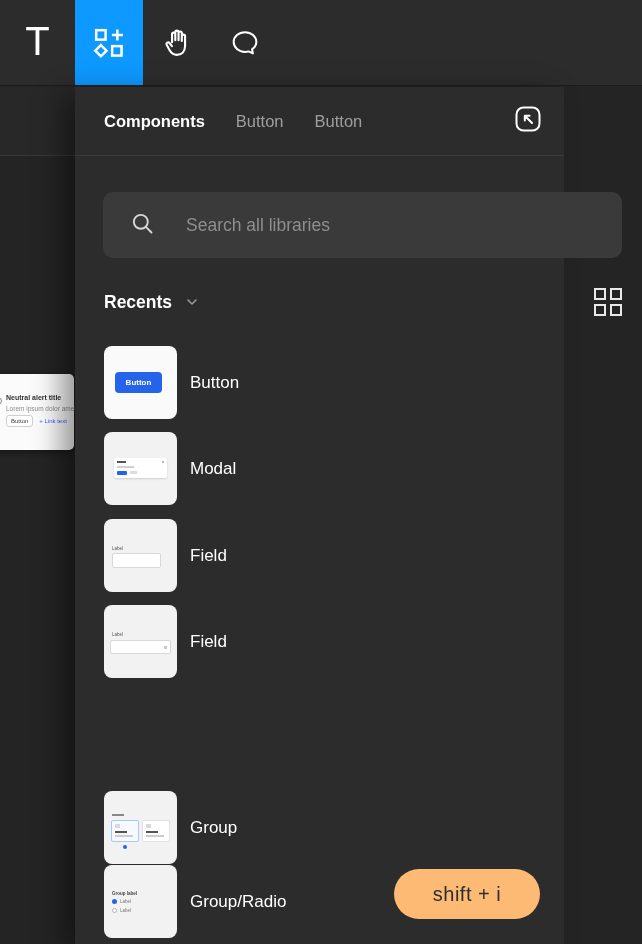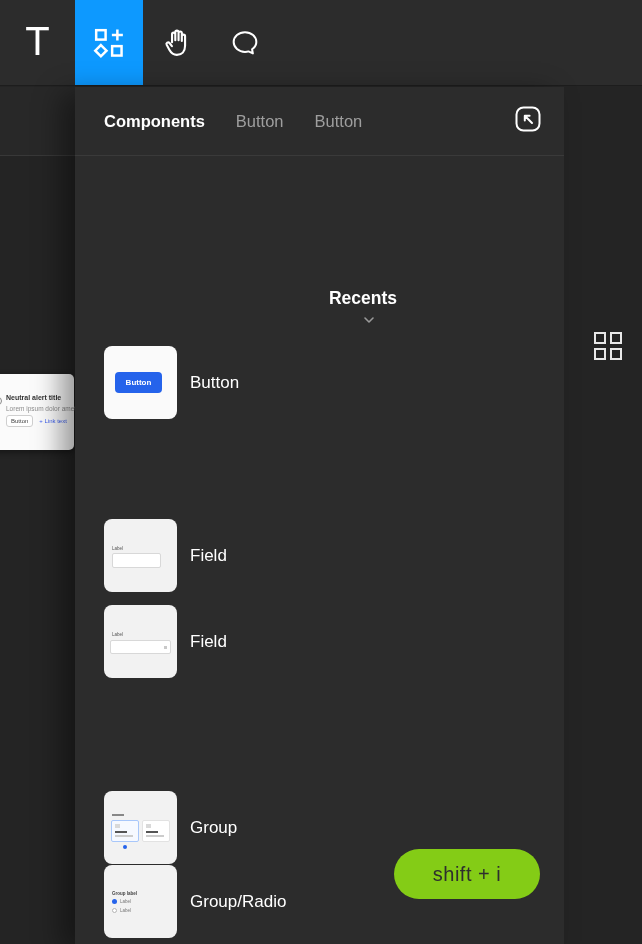--- a/index.html
+++ b/index.html
@@ -31,21 +31,21 @@
   .tab{font-size:16.5px;color:#9e9e9e;font-weight:500;cursor:default;}
   .tab.active{color:#fff;font-weight:700;}
   .header-spacer{flex:1;}
   .win-btn{width:32px;height:32px;display:flex;align-items:center;justify-content:center;}
 
   .searchbar{position:absolute;left:28px;top:105px;width:519px;height:66px;background:#3a3a3a;border-radius:10px;display:flex;align-items:center;}
   .searchbar .mag{margin-left:26px;flex:none;}
   .searchbar input{flex:1;margin:0 20px 0 28px;background:transparent;border:none;outline:none;font-size:17.5px;color:#e3e3e3;}
   .searchbar input::placeholder{color:#8e8e8e;}
 
-  .section-row{position:absolute;left:29px;top:201px;width:518px;display:flex;align-items:center;flex-direction:column;}
+  .section-row{position:absolute;left:29px;top:201px;width:518px;display:flex;align-items:center;}
   .section-title{font-size:17.5px;font-weight:700;color:#fff;}
   .chev{margin-left:12px;margin-top:3px;}
   .grid-icon{margin-left:auto;display:grid;grid-template-columns:12px 12px;grid-template-rows:12px 12px;gap:4px;}
   .grid-icon span{border:2px solid #e8e8e8;display:block;}
 
   .item-row{position:absolute;left:29px;width:518px;height:73px;display:flex;align-items:center;gap:13px;}
   .item-label{font-size:17px;color:#fff;}
   .thumb{position:relative;width:73px;height:73px;border-radius:8px;background:#f2f2f2;flex:none;overflow:hidden;}
   .thumb .bar{position:absolute;}
 
@@ -83,21 +83,21 @@
 
   .t-radio .r-title{position:absolute;left:8px;top:26px;font-size:4.5px;color:#444;font-weight:700;}
   .t-radio .r-row{position:absolute;left:8px;display:flex;align-items:center;gap:3px;}
   .t-radio .r1{top:34px;}
   .t-radio .r2{top:43px;}
   .t-radio .r-dot{width:5px;height:5px;border-radius:50%;}
   .t-radio .on{background:var(--thumb-accent);}
   .t-radio .off{background:#fff;border:1px solid #b5b5b5;}
   .t-radio .r-lbl{font-size:4.5px;color:#777;}
 
-  .shortcut-badge{position:absolute;right:24px;top:762px;width:146px;height:50px;border-radius:25px;background:#84cc16;color:#2e2e2e;font-size:20px;display:flex;align-items:center;justify-content:center;letter-spacing:.5px;}
+  .shortcut-badge{position:absolute;right:24px;top:782px;width:146px;height:50px;border-radius:25px;background:#fdba74;color:#2e2e2e;font-size:20px;display:flex;align-items:center;justify-content:center;letter-spacing:.5px;}
 </style>
 </head>
 <body>
 
 <div class="root" style="--accent:#0d99ff;--thumb-accent:#2563eb;">
 
   <div class="toolbar">
     <div class="tool text-tool">
       <span>T</span>
     </div>
@@ -152,20 +152,29 @@
       <div class="win-btn">
         <span>
           <svg width="32" height="32" viewBox="0 0 32 32" fill="none" stroke="#fff" stroke-width="2" stroke-linecap="round" stroke-linejoin="round">
             <rect x="4.5" y="4.5" width="23" height="23" rx="7"></rect>
             <path d="M20 20L12.8 12.8M17.6 12.8h-4.8v4.8"></path>
           </svg>
         </span>
       </div>
     </div>
 
+    <div class="searchbar">
+      <span class="mag">
+        <svg width="27" height="27" viewBox="0 0 24 24" fill="none" stroke="#d6d6d6" stroke-width="1.7" stroke-linecap="round">
+          <circle cx="10.5" cy="10.5" r="6.2"></circle>
+          <path d="M15.2 15.2L20 20"></path>
+        </svg>
+      </span>
+      <input type="text" placeholder="Search all libraries" style="">
+    </div>
 
     <div class="section-row">
       <span class="section-title">Recents</span>
       <span class="chev">
         <svg width="16" height="16" viewBox="0 0 16 16" fill="none" stroke="#9a9a9a" stroke-width="1.6" stroke-linecap="round" stroke-linejoin="round">
           <path d="M4 6l4 4 4-4"></path>
         </svg>
       </span>
       <span class="grid-icon">
         <span></span>
@@ -175,20 +184,32 @@
       </span>
     </div>
 
     <div class="item-row" style="top:259px">
       <div class="thumb t-btn">
         <div class="btn">Button</div>
       </div>
       <span class="item-label">Button</span>
     </div>
 
+    <div class="item-row" style="top:345px">
+      <div class="thumb t-modal">
+        <div class="modalbox">
+          <span class="bar m-title"></span>
+            <span class="bar m-x"></span>
+          <span class="bar m-body"></span>
+          <span class="bar m-btn"></span>
+            <span class="bar m-btn2"></span>
+        </div>
+      </div>
+      <span class="item-label">Modal</span>
+    </div>
 
     <div class="item-row" style="top:432px">
       <div class="thumb t-field">
         <span class="f-label">Label</span>
         <div class="f-input"></div>
       </div>
       <span class="item-label">Field</span>
     </div>
 
     <div class="item-row" style="top:518px">

